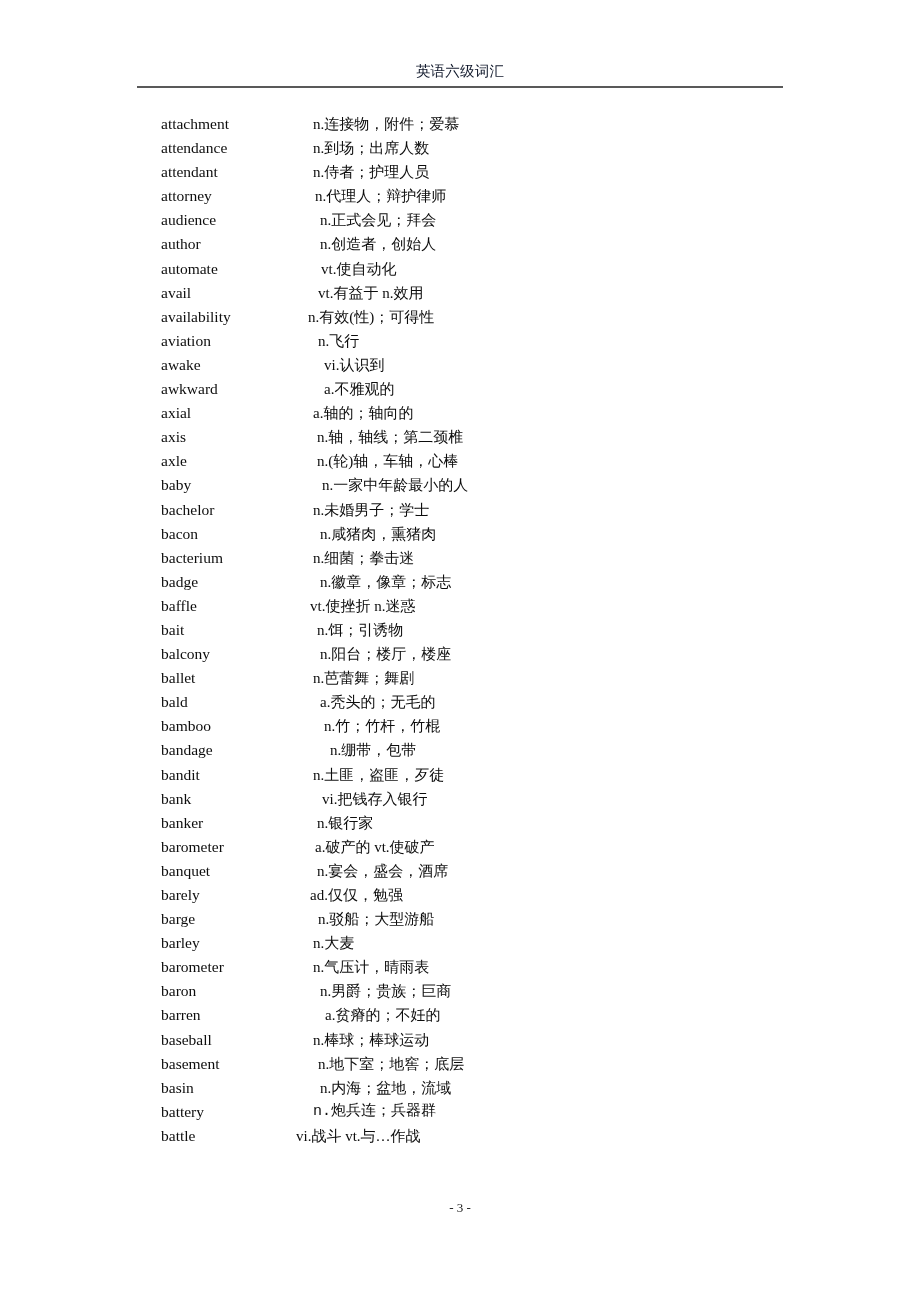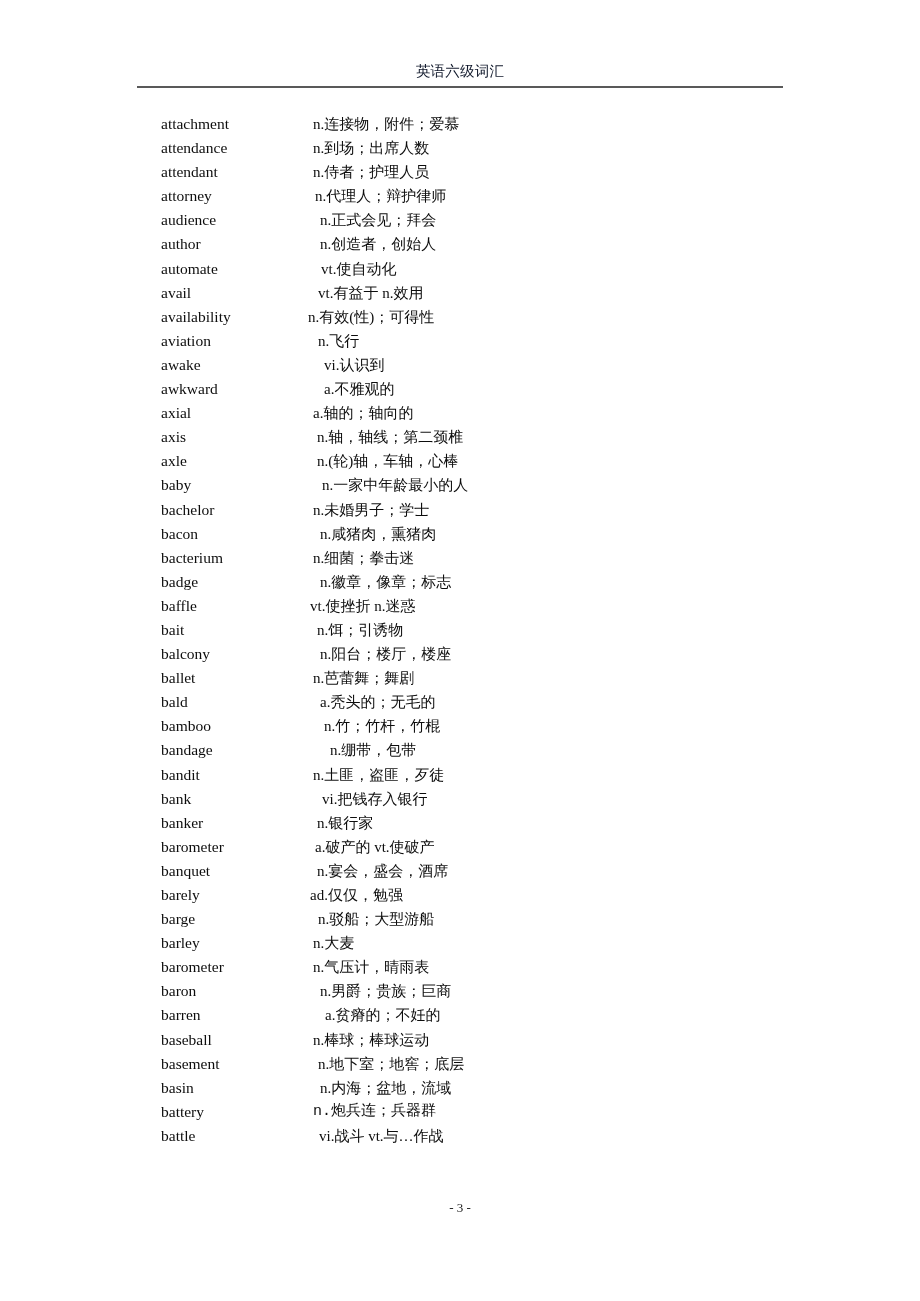--- a/index.html
+++ b/index.html
@@ -272,21 +272,21 @@
       <div class="entry">
         <span class="term">basin</span>
         <span class="gloss" style="left: 320px;">n.内海；盆地，流域</span>
       </div>
       <div class="entry">
         <span class="term">battery</span>
         <span class="gloss" style="left: 313px; font-family: Liberation Mono, monospace;">n.炮兵连；兵器群</span>
       </div>
       <div class="entry">
         <span class="term">battle</span>
-        <span class="gloss" style="left: 319px;">vi.战斗 vt.与…作战</span>
+        <span class="gloss" style="left: 296px;">vi.战斗 vt.与…作战</span>
       </div>
     </div>
 
   <div class="page-footer">
     <span class="folio">- 3 -</span>
   </div>
 
 </div>
 
 </body></html>

